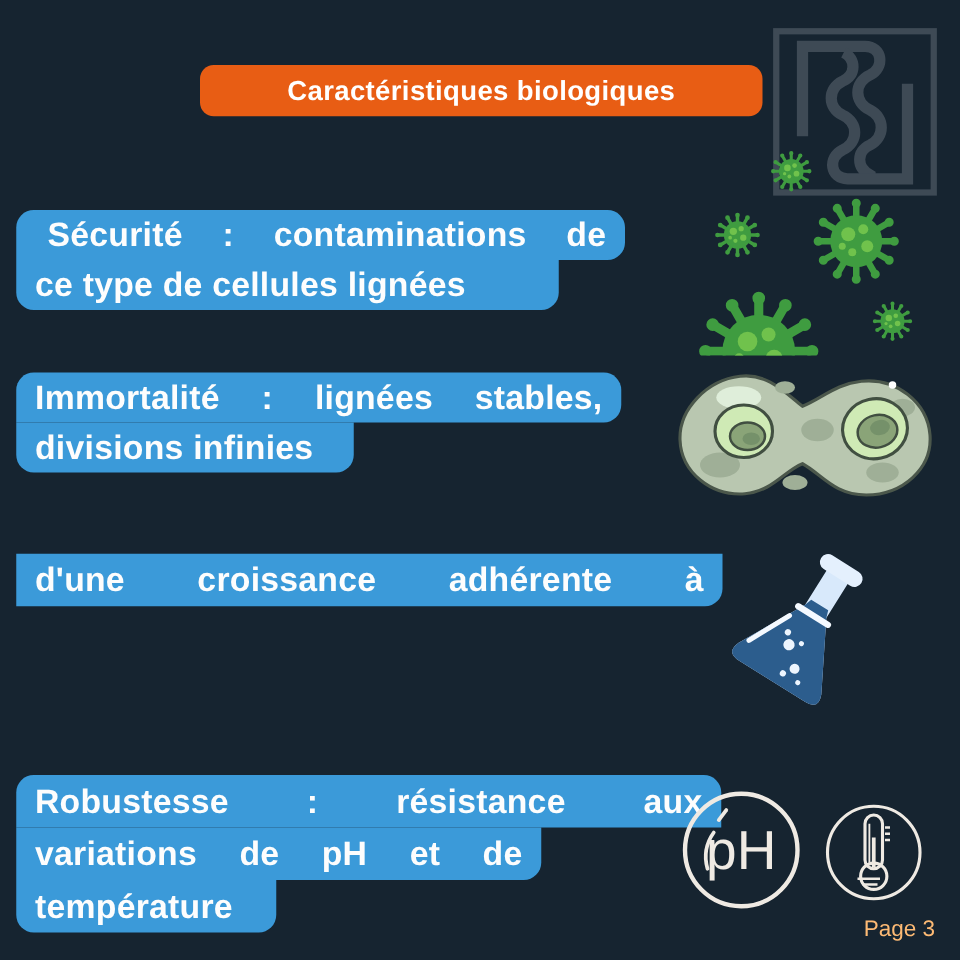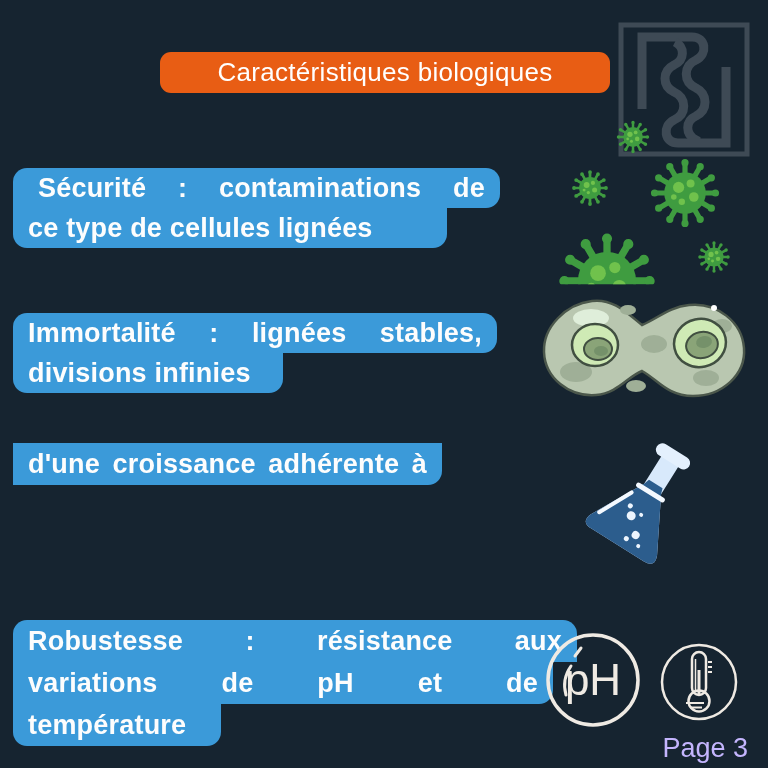--- a/index.html
+++ b/index.html
@@ -8,37 +8,37 @@
     background:#162430;
     font-family:"Liberation Sans",sans-serif;
   }
   
   .banner{
     position:absolute;left:160px;top:52px;width:450px;height:41px;
     background:#E85D14;border-radius:11px;
     display:flex;align-items:center;justify-content:center;
   }
   .banner span{
-    color:#fff;font-weight:400;font-size:26px;letter-spacing:.3px;white-space:nowrap;
+    color:#fff;font-weight:700;font-size:22px;letter-spacing:.3px;white-space:nowrap;
   }
   
   .block{position:absolute;left:13px;}
   .line{
     background:#3B9AD9;color:#FDFDFD;box-sizing:border-box;
     font-weight:700;font-size:27px;padding:0 15px;
     text-align:justify;overflow:hidden;white-space:nowrap;
     letter-spacing:.2px;
   }
   .lh40{height:40px;line-height:40px;}
   .lh42{height:42px;line-height:42px;}
   .full{text-align-last:justify;white-space:normal;}
   
   .page-label{
     position:absolute;left:640px;top:733px;width:108px;
-    color:#c4b5fd;font-size:27px;text-align:right;
+    color:#fdba74;font-size:18px;text-align:right;
   }
   svg{position:absolute;display:block;}
   .logo-svg{left:616px;top:20px;}
   .virus-svg{left:540px;top:95px;}
   .cell-svg{left:536px;top:292px;}
   .flask-svg{left:582px;top:438px;}
   .ph-svg{left:544px;top:631px;}
   .thermo-svg{left:659px;top:642px;}
   .ph-text{
     font-family:"Liberation Sans",sans-serif;font-weight:400;
@@ -91,21 +91,21 @@
     <g transform="translate(67,186) scale(1.12)" clip-path="url(#domeclip)">
         <use href="#virus"></use>
       </g>
   </svg>
 
   <div class="block" style="top:168px;">
     <div class="line lh40 full" style="width:487px;border-radius:14px 14px 14px 0;padding-left:25px;">Sécurité : contaminations de</div>
     <div class="line lh40" style="width:434px;border-radius:0 0 14px 14px;">ce type de cellules lignées</div>
   </div>
 
-  <div class="block" style="top:313px;">
+  <div class="block" style="top:298px;">
     <div class="line lh40 full" style="width:484px;border-radius:14px 14px 14px 0;">Immortalité : lignées stables,</div>
     <div class="line lh40" style="width:270px;border-radius:0 0 14px 14px;">divisions infinies</div>
   </div>
 
   <svg class="cell-svg" width="216" height="114" viewBox="0 0 216 114">
     <path d="M56 9 C30 12 7 35 8 60 C9 86 33 105 60 103 C82 101 91 85 106 79 C121 87 131 104 157 104 C186 104 210 83 208 56 C206 30 181 10 153 13 C133 15 121 27 106 33 C93 23 78 6 56 9 Z" fill="#B9C7B0" stroke="#4B574B" stroke-width="2.5"></path>
     <ellipse cx="40" cy="80" rx="16" ry="10" fill="#9FAF97"></ellipse>
     <ellipse cx="118" cy="52" rx="13" ry="9" fill="#9FAF97"></ellipse>
     <ellipse cx="170" cy="86" rx="13" ry="8" fill="#9FAF97"></ellipse>
     <ellipse cx="100" cy="94" rx="10" ry="6" fill="#9FAF97"></ellipse>
@@ -115,42 +115,42 @@
     <circle cx="178" cy="16" r="3" fill="#FFFFFF"></circle>
     <ellipse cx="59" cy="53" rx="23" ry="21" fill="#CFEAB5" stroke="#414F41" stroke-width="2.5"></ellipse>
     <ellipse cx="62" cy="57" rx="14" ry="11" fill="#8AA478" stroke="#414F41" stroke-width="2"></ellipse>
     <ellipse cx="65" cy="59" rx="7" ry="5" fill="#75916A"></ellipse>
     <ellipse cx="164" cy="51" rx="26" ry="24" fill="#CFEAB5" stroke="#414F41" stroke-width="2.5" transform="rotate(-12 164 51)"></ellipse>
     <ellipse cx="166" cy="53" rx="16" ry="13" fill="#8AA478" stroke="#414F41" stroke-width="2" transform="rotate(-12 166 53)"></ellipse>
     <ellipse cx="168" cy="50" rx="8" ry="6" fill="#75916A" transform="rotate(-12 168 50)"></ellipse>
   </svg>
 
   <div class="block" style="top:443px;">
-    <div class="line lh42 full" style="width:429px;border-radius:0 0 14px 0;">d'une croissance adhérente à</div>
+    <div class="line lh42 full" style="width:565px;border-radius:0 0 14px 0;">d'une croissance adhérente à</div>
   </div>
 
   <svg class="flask-svg" width="120" height="135" viewBox="0 0 120 135">
     <g transform="rotate(32 60 68)">
       <path d="M50 14 H70 V48 L99 102 Q104 114 91 114 H29 Q16 114 21 102 L50 48 Z" fill="#D8E9FB"></path>
       <rect x="41" y="3" width="38" height="13" rx="6.5" fill="#E4F0FD"></rect>
       <path d="M52 42 H68 L70 48 L99 102 Q104 114 91 114 H29 Q16 114 21 102 L50 48 Z" fill="#2C5D8D"></path>
       <line x1="46" y1="52" x2="74" y2="52" stroke="#F4F9FF" stroke-width="5" stroke-linecap="round"></line>
       <line x1="44" y1="62" x2="27" y2="96" stroke="#F4F9FF" stroke-width="4" stroke-linecap="round"></line>
       <circle cx="56" cy="82" r="4.5" fill="#EDF5FE"></circle>
       <circle cx="50" cy="74" r="2.5" fill="#EDF5FE"></circle>
       <circle cx="64" cy="76" r="2" fill="#EDF5FE"></circle>
       <circle cx="70" cy="96" r="4" fill="#EDF5FE"></circle>
       <circle cx="64" cy="104" r="2.5" fill="#EDF5FE"></circle>
       <circle cx="78" cy="104" r="2" fill="#EDF5FE"></circle>
     </g>
   </svg>
 
   <div class="block" style="top:620px;">
     <div class="line lh42 full" style="width:564px;border-radius:14px 14px 0 0;">Robustesse : résistance aux</div>
-    <div class="line lh42 full" style="width:540px;border-radius:0 0 14px 0;">variations de pH et de</div>
+    <div class="line lh42 full" style="width:420px;border-radius:0 0 14px 0;">variations de pH et de</div>
     <div class="line lh42" style="width:208px;border-radius:0 0 14px 14px;">température</div>
   </div>
 
   <svg class="ph-svg" width="98" height="98" viewBox="0 0 98 98">
     <circle cx="49" cy="49" r="45" stroke="#EFEAE3" stroke-width="3.5" fill="none"></circle>
     <path d="M22 64 A34 34 0 0 1 27 35" stroke="#EFEAE3" stroke-width="3" fill="none" stroke-linecap="round"></path>
     <path d="M37 17 L31 25" stroke="#EFEAE3" stroke-width="3" stroke-linecap="round"></path>
     <text class="ph-text" x="49" y="64" text-anchor="middle">pH</text>
   </svg>
 

